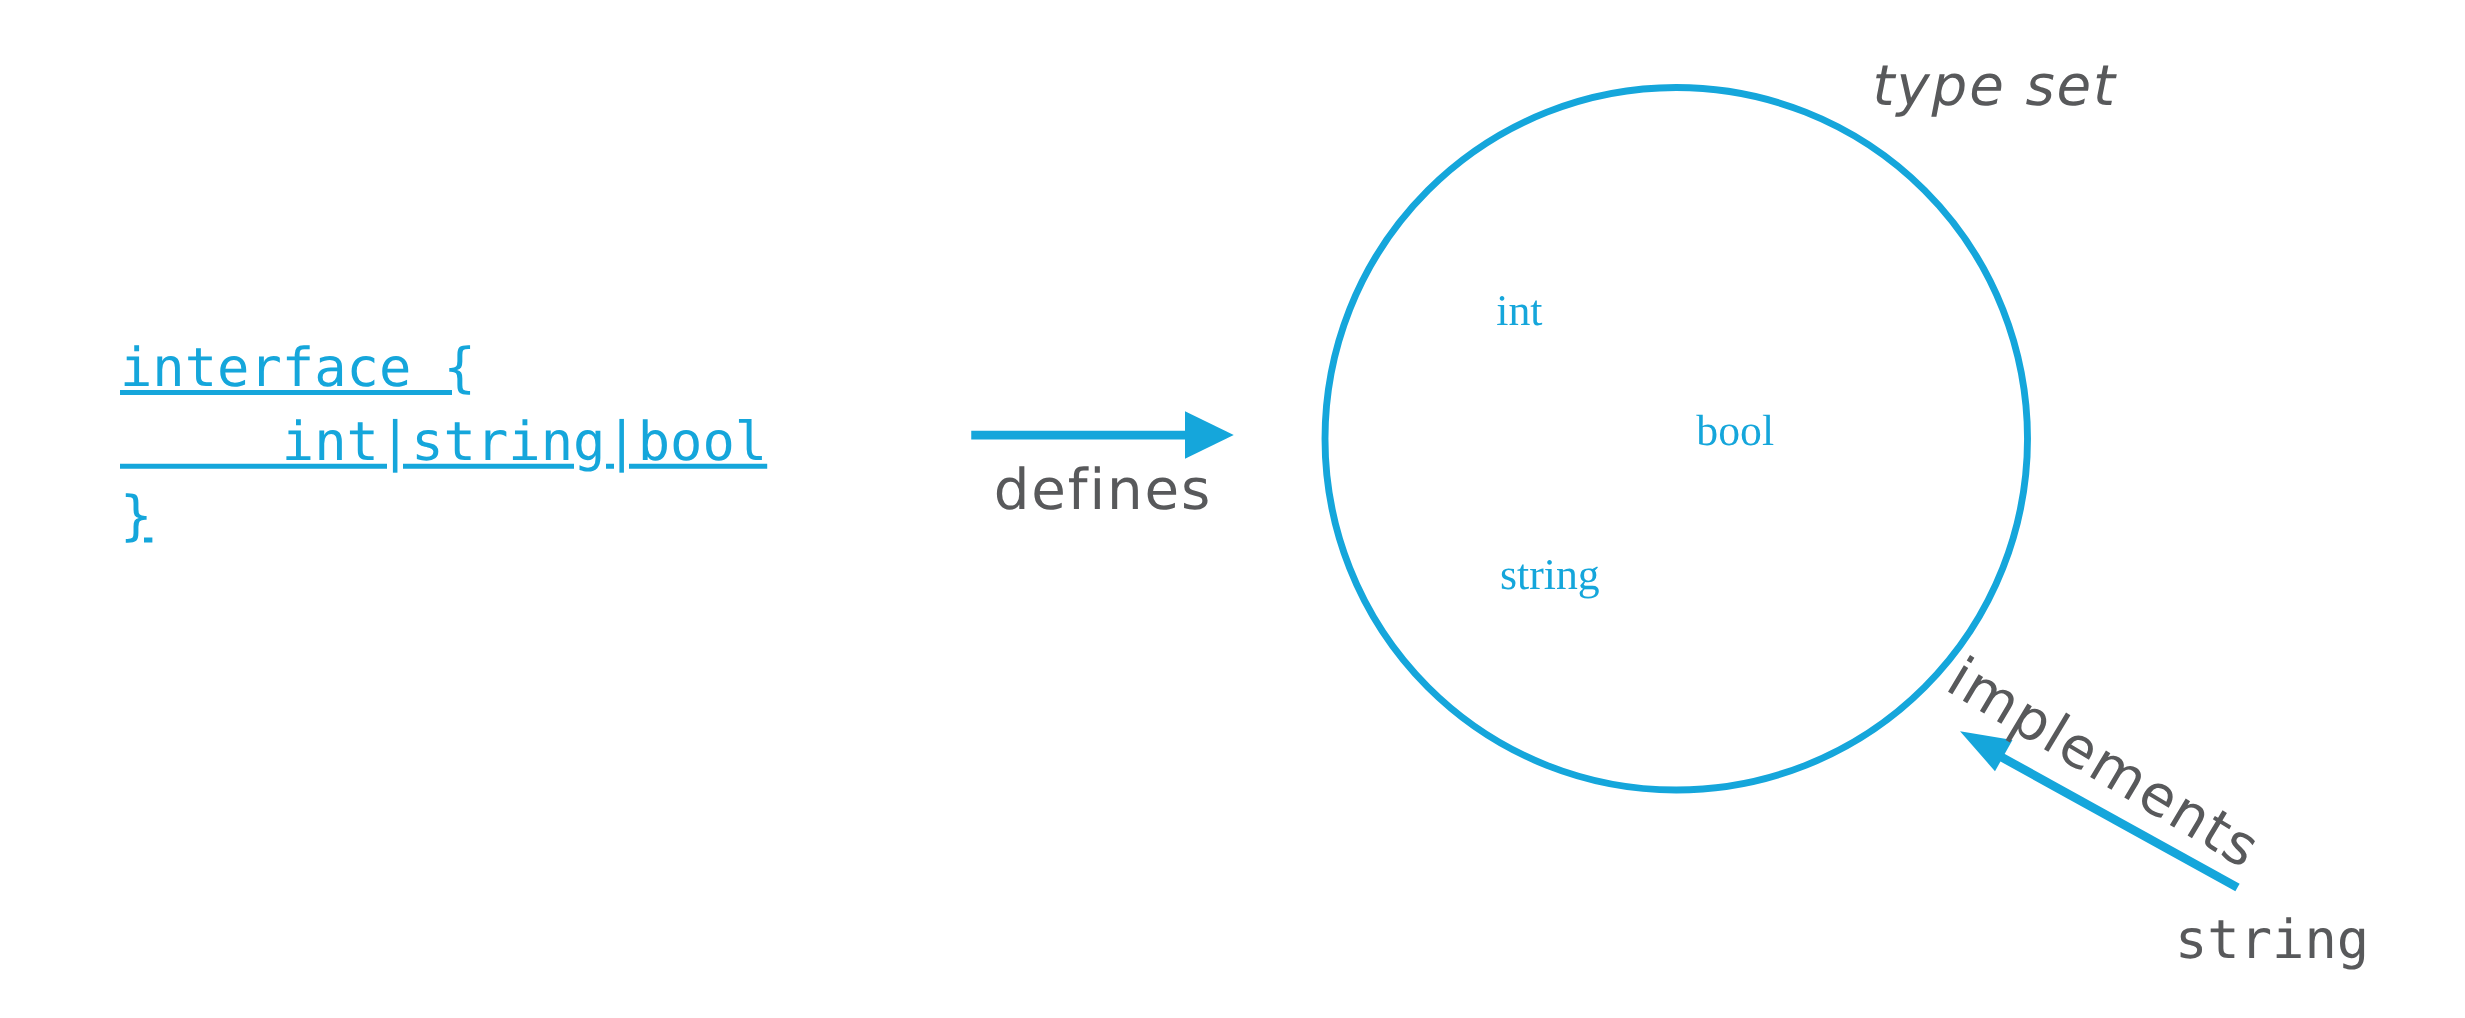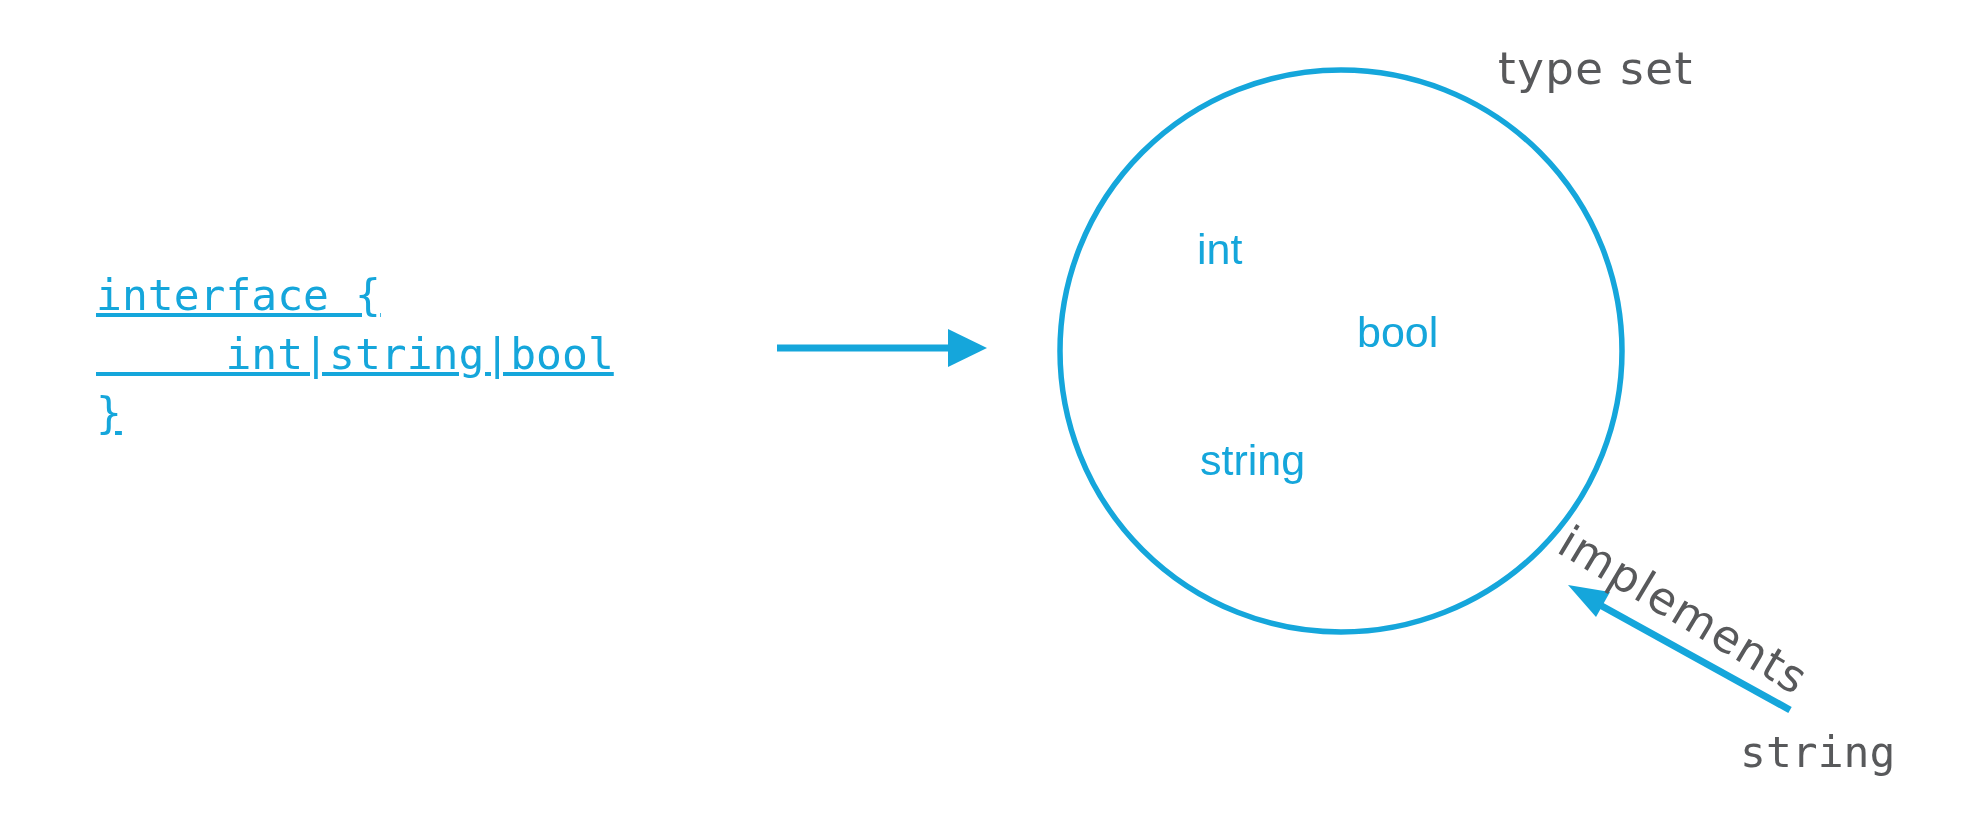--- a/index.html
+++ b/index.html
@@ -30,22 +30,22 @@
   .code {
     font-family: "DejaVu Sans Mono", "Liberation Mono", monospace;
     color: var(--cyan);
     font-size: 43px;
     line-height: 59px;
     white-space: pre;
     margin: 0;
     text-decoration: underline;
   }
   .mono-label {
-    font-family: Liberation Sans, sans-serif;
-    font-size: 43px;
+    font-family: Liberation Serif, serif;
+    font-size: 35px;
     line-height: 50px;
     color: var(--cyan);
     white-space: pre;
   }
   .gray-label {
     font-family: "DejaVu Sans", "Liberation Sans", sans-serif;
     font-size: 45px;
     line-height: 52px;
     letter-spacing: 1.5px;
     color: var(--gray);
@@ -53,23 +53,23 @@
   }
   .gray-mono {
     font-family: "DejaVu Sans Mono", "Liberation Mono", monospace;
     font-size: 43px;
     line-height: 50px;
     color: var(--gray);
     white-space: pre;
   }
   #code-block     { left: 96px;  top: 266px; }
   #defines-label  { left: 795px; top: 366px; }
-  #type-set-label { left: 1498px; top: 43px; }
+  #type-set-label { left: 1498px; top: 43px; font-style: italic; }
   #int-label      { left: 1197px; top: 224px; }
-  #bool-label     { left: 1357px; top: 307px; }
+  #bool-label     { left: 1357px; top: 320px; }
   #string-label   { left: 1200px; top: 435px; }
   #implements-label {
     left: 1576px; top: 516px;
     transform: rotate(31deg);
     transform-origin: 0 0;
   }
   #implementer-label { left: 1740px; top: 727px; }
 </style>
 </head>
 <body>
@@ -88,20 +88,21 @@
     <g>
       <line x1="1790" y1="710" x2="1600" y2="605" stroke="#15a6db" stroke-width="7"></line>
       <polygon points="1568,585 1610,592 1596,617" fill="#15a6db"></polygon>
     </g>
   </svg>
 
   <pre id="code-block" class="abs code">interface {
      int|string|bool
 }</pre>
 
+  <div id="defines-label" class="abs gray-label">defines</div>
 
   <div id="type-set-label" class="abs gray-label">type set</div>
 
   <div id="int-label" class="abs mono-label">int</div>
 
   <div id="bool-label" class="abs mono-label">bool</div>
 
   <div id="string-label" class="abs mono-label">string</div>
 
   <div id="implements-label" class="abs gray-label">implements</div>

